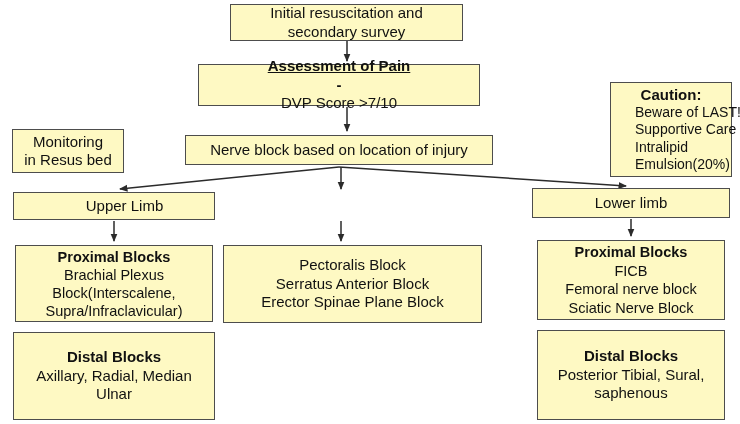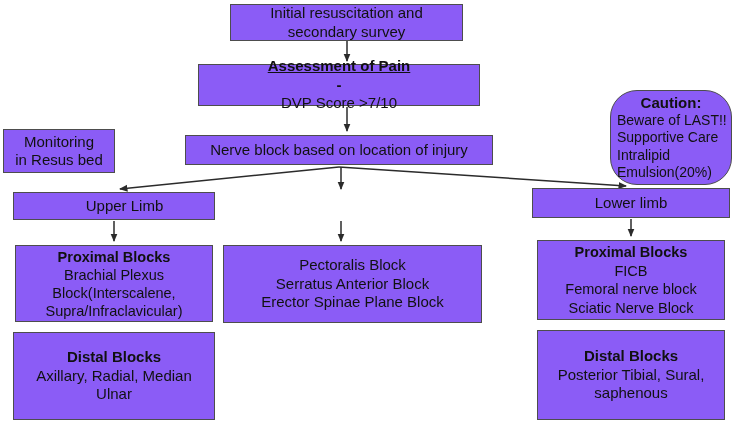--- a/index.html
+++ b/index.html
@@ -14,41 +14,41 @@
   }
   .arrows {
     position: absolute;
     left: 0; top: 0;
     width: 740px; height: 424px;
     pointer-events: none;
   }
   .box {
     position: absolute;
     box-sizing: border-box;
-    background: #8b5cf6;
+    background: #fef9c3;
     border: 1.6px solid #4d4d4d;
     display: flex;
     flex-direction: column;
     align-items: center;
     justify-content: center;
     text-align: center;
     font-size: 15px;
     line-height: 18.5px;
     white-space: nowrap;
   }
   .bold { font-weight: bold; }
   .emph { font-weight: bold; text-decoration: underline; }
   .initial      { left: 230px; top: 4px;   width: 233px; height: 37px; }
   .assessment   { left: 198px; top: 64px;  width: 282px; height: 42px; flex-direction: column; }
-  .monitoring   { left: 3px;   top: 129px; width: 112px; height: 44px; }
+  .monitoring   { left: 12px;   top: 129px; width: 112px; height: 44px; }
   .nerve        { left: 185px; top: 135px; width: 308px; height: 30px; justify-content: center; }
-  .caution      { left: 610px; top: 90px;  width: 122px; height: 95px;
+  .caution      { left: 610px; top: 82px;  width: 122px; height: 95px;
                   border-width: 1.4px; align-items: flex-start;
-                  justify-content: flex-start; padding: 3px 6px;
-                  font-size: 14px; line-height: 17.5px; text-align: left; border-radius: 27px; }
+                  justify-content: flex-start; padding: 3px 24px;
+                  font-size: 14px; line-height: 17.5px; text-align: left; }
   .caution .caution-title { width: 100%; text-align: center; font-size: 15px; }
   .limb-label   { border-width: 1.8px; }
   .upper-label  { left: 13px;  top: 192px; width: 202px; height: 28px; padding-left: 21px; }
   .trunk-label  { left: 240px; top: 192px; width: 203px; height: 28px; }
   .lower-label  { left: 532px; top: 188px; width: 198px; height: 30px; }
   .upper-prox   { left: 15px;  top: 245px; width: 198px; height: 77px; border-width: 1.8px; font-size: 14.5px; line-height: 18px; }
   .upper-dist   { left: 13px;  top: 332px; width: 202px; height: 88px; border-width: 1.8px; }
   .trunk-blocks { left: 223px; top: 245px; width: 259px; height: 78px; border-width: 1.8px; }
   .lower-prox   { left: 537px; top: 240px; width: 188px; height: 80px; border-width: 1.8px; font-size: 14.5px; line-height: 18.5px; }
   .lower-dist   { left: 537px; top: 330px; width: 188px; height: 90px; border-width: 1.8px; }

